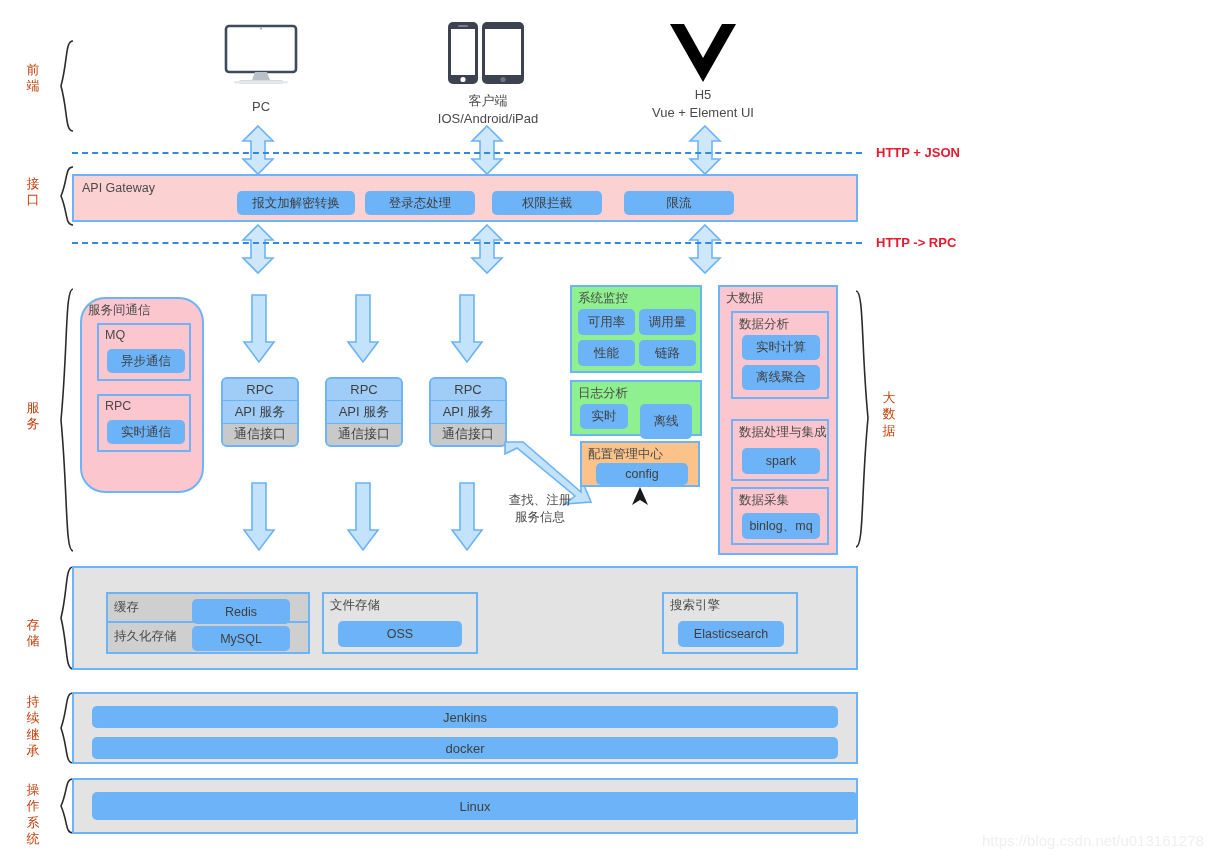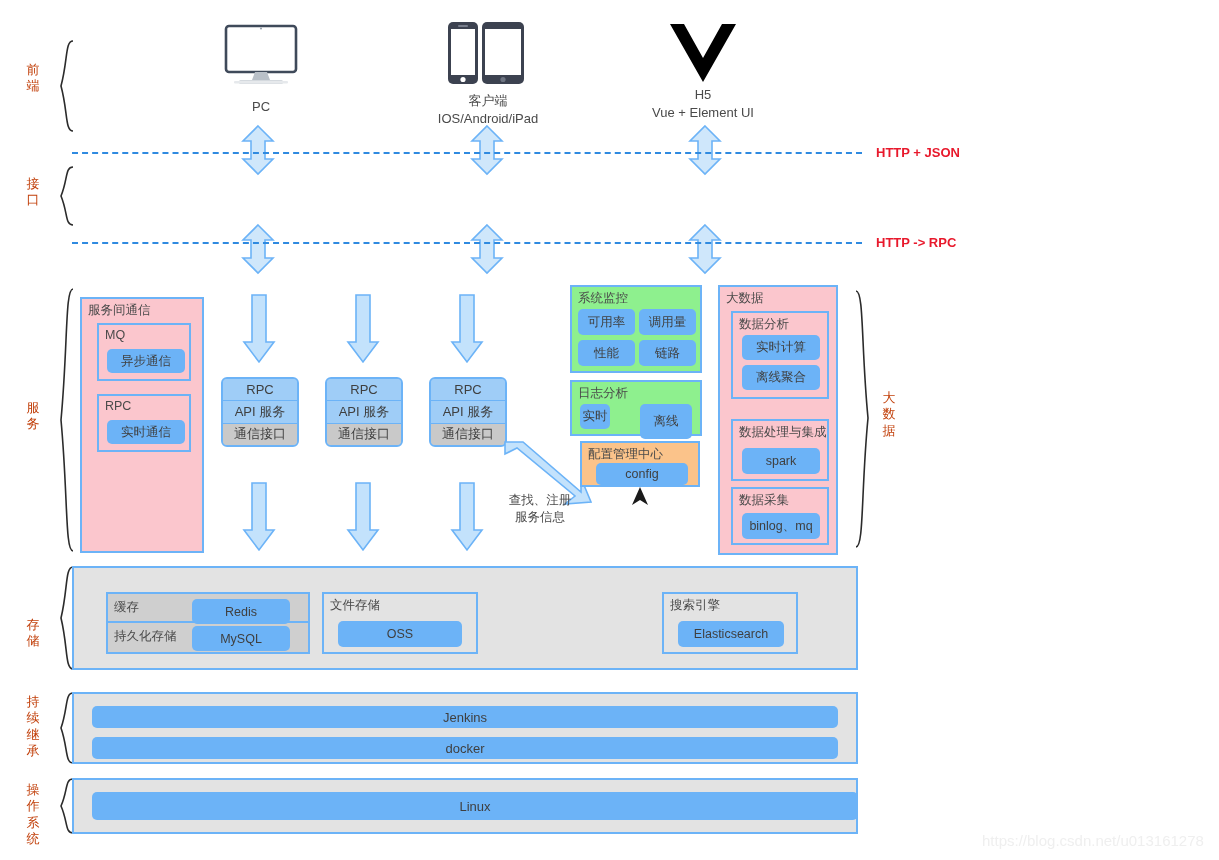--- a/index.html
+++ b/index.html
@@ -219,41 +219,48 @@
   </div>
   <div class="abs" style="left:688px;top:125px;width:34px;height:50px;">
     <svg width="34" height="50" viewBox="0 0 34 50">
         <path d="M17 1 L32 16 H24 V34 H32 L17 49 L2 34 H10 V16 H2 Z" fill="#cfe7fb" stroke="#6cb3f7" stroke-width="1.6"></path>
       </svg>
   </div>
 
   <div class="abs dashline" style="left:72px;top:152px;width:790px;"></div>
   <div class="abs proto" style="left:876px;top:145px;">HTTP + JSON</div>
 
+  <div class="abs panel-pink" style="left:72px;top:174px;width:786px;height:48px;">
+    <div class="boxtitle" style="left:8px;top:5px;">API Gateway</div>
+    <div class="abs pill" style="left:163px;top:15px;width:118px;height:24px;">报文加解密转换</div>
+    <div class="abs pill" style="left:291px;top:15px;width:110px;height:24px;">登录态处理</div>
+    <div class="abs pill" style="left:418px;top:15px;width:110px;height:24px;">权限拦截</div>
+    <div class="abs pill" style="left:550px;top:15px;width:110px;height:24px;">限流</div>
+  </div>
 
   <div class="abs" style="left:241px;top:224px;width:34px;height:50px;">
     <svg width="34" height="50" viewBox="0 0 34 50">
         <path d="M17 1 L32 16 H24 V34 H32 L17 49 L2 34 H10 V16 H2 Z" fill="#cfe7fb" stroke="#6cb3f7" stroke-width="1.6"></path>
       </svg>
   </div>
   <div class="abs" style="left:470px;top:224px;width:34px;height:50px;">
     <svg width="34" height="50" viewBox="0 0 34 50">
         <path d="M17 1 L32 16 H24 V34 H32 L17 49 L2 34 H10 V16 H2 Z" fill="#cfe7fb" stroke="#6cb3f7" stroke-width="1.6"></path>
       </svg>
   </div>
   <div class="abs" style="left:688px;top:224px;width:34px;height:50px;">
     <svg width="34" height="50" viewBox="0 0 34 50">
         <path d="M17 1 L32 16 H24 V34 H32 L17 49 L2 34 H10 V16 H2 Z" fill="#cfe7fb" stroke="#6cb3f7" stroke-width="1.6"></path>
       </svg>
   </div>
 
   <div class="abs dashline" style="left:72px;top:242px;width:790px;"></div>
   <div class="abs proto" style="left:876px;top:235px;">HTTP -&gt; RPC</div>
 
-  <div class="abs panel-pink-2" style="left:80px;top:297px;width:124px;height:256px;">
+  <div class="abs panel-pink-2" style="left:80px;top:297px;width:124px;height:196px;border-radius:25px;">
     <div class="boxtitle">服务间通信</div>
     <div class="abs subbox" style="left:15px;top:24px;width:94px;height:58px;">
       <div class="boxtitle">MQ</div>
       <div class="abs pill" style="left:8px;top:24px;width:78px;height:24px;">异步通信</div>
     </div>
     <div class="abs subbox" style="left:15px;top:95px;width:94px;height:58px;">
       <div class="boxtitle">RPC</div>
       <div class="abs pill" style="left:8px;top:24px;width:78px;height:24px;">实时通信</div>
     </div>
   </div>
@@ -317,21 +324,21 @@
   <div class="abs panel-green" style="left:570px;top:285px;width:132px;height:88px;">
     <div class="boxtitle">系统监控</div>
     <div class="abs pill" style="left:6px;top:22px;width:57px;height:26px;">可用率</div>
     <div class="abs pill" style="left:67px;top:22px;width:57px;height:26px;">调用量</div>
     <div class="abs pill" style="left:6px;top:53px;width:57px;height:26px;">性能</div>
     <div class="abs pill" style="left:67px;top:53px;width:57px;height:26px;">链路</div>
   </div>
 
   <div class="abs panel-green" style="left:570px;top:380px;width:132px;height:56px;">
     <div class="boxtitle">日志分析</div>
-    <div class="abs pill" style="left:8px;top:22px;width:30px;height:25px;">实时</div>
+    <div class="abs pill" style="left:8px;top:22px;width:48px;height:25px;">实时</div>
     <div class="abs pill" style="left:68px;top:22px;width:52px;height:35px;">离线</div>
   </div>
 
   <div class="abs panel-orange" style="left:580px;top:441px;width:120px;height:46px;">
     <div class="boxtitle">配置管理中心</div>
     <div class="abs pill" style="left:14px;top:20px;width:92px;height:22px;">config</div>
   </div>
 
   <div class="abs" style="left:630px;top:487px;width:20px;height:22px;">
     <svg width="20" height="22" viewBox="0 0 20 22">

